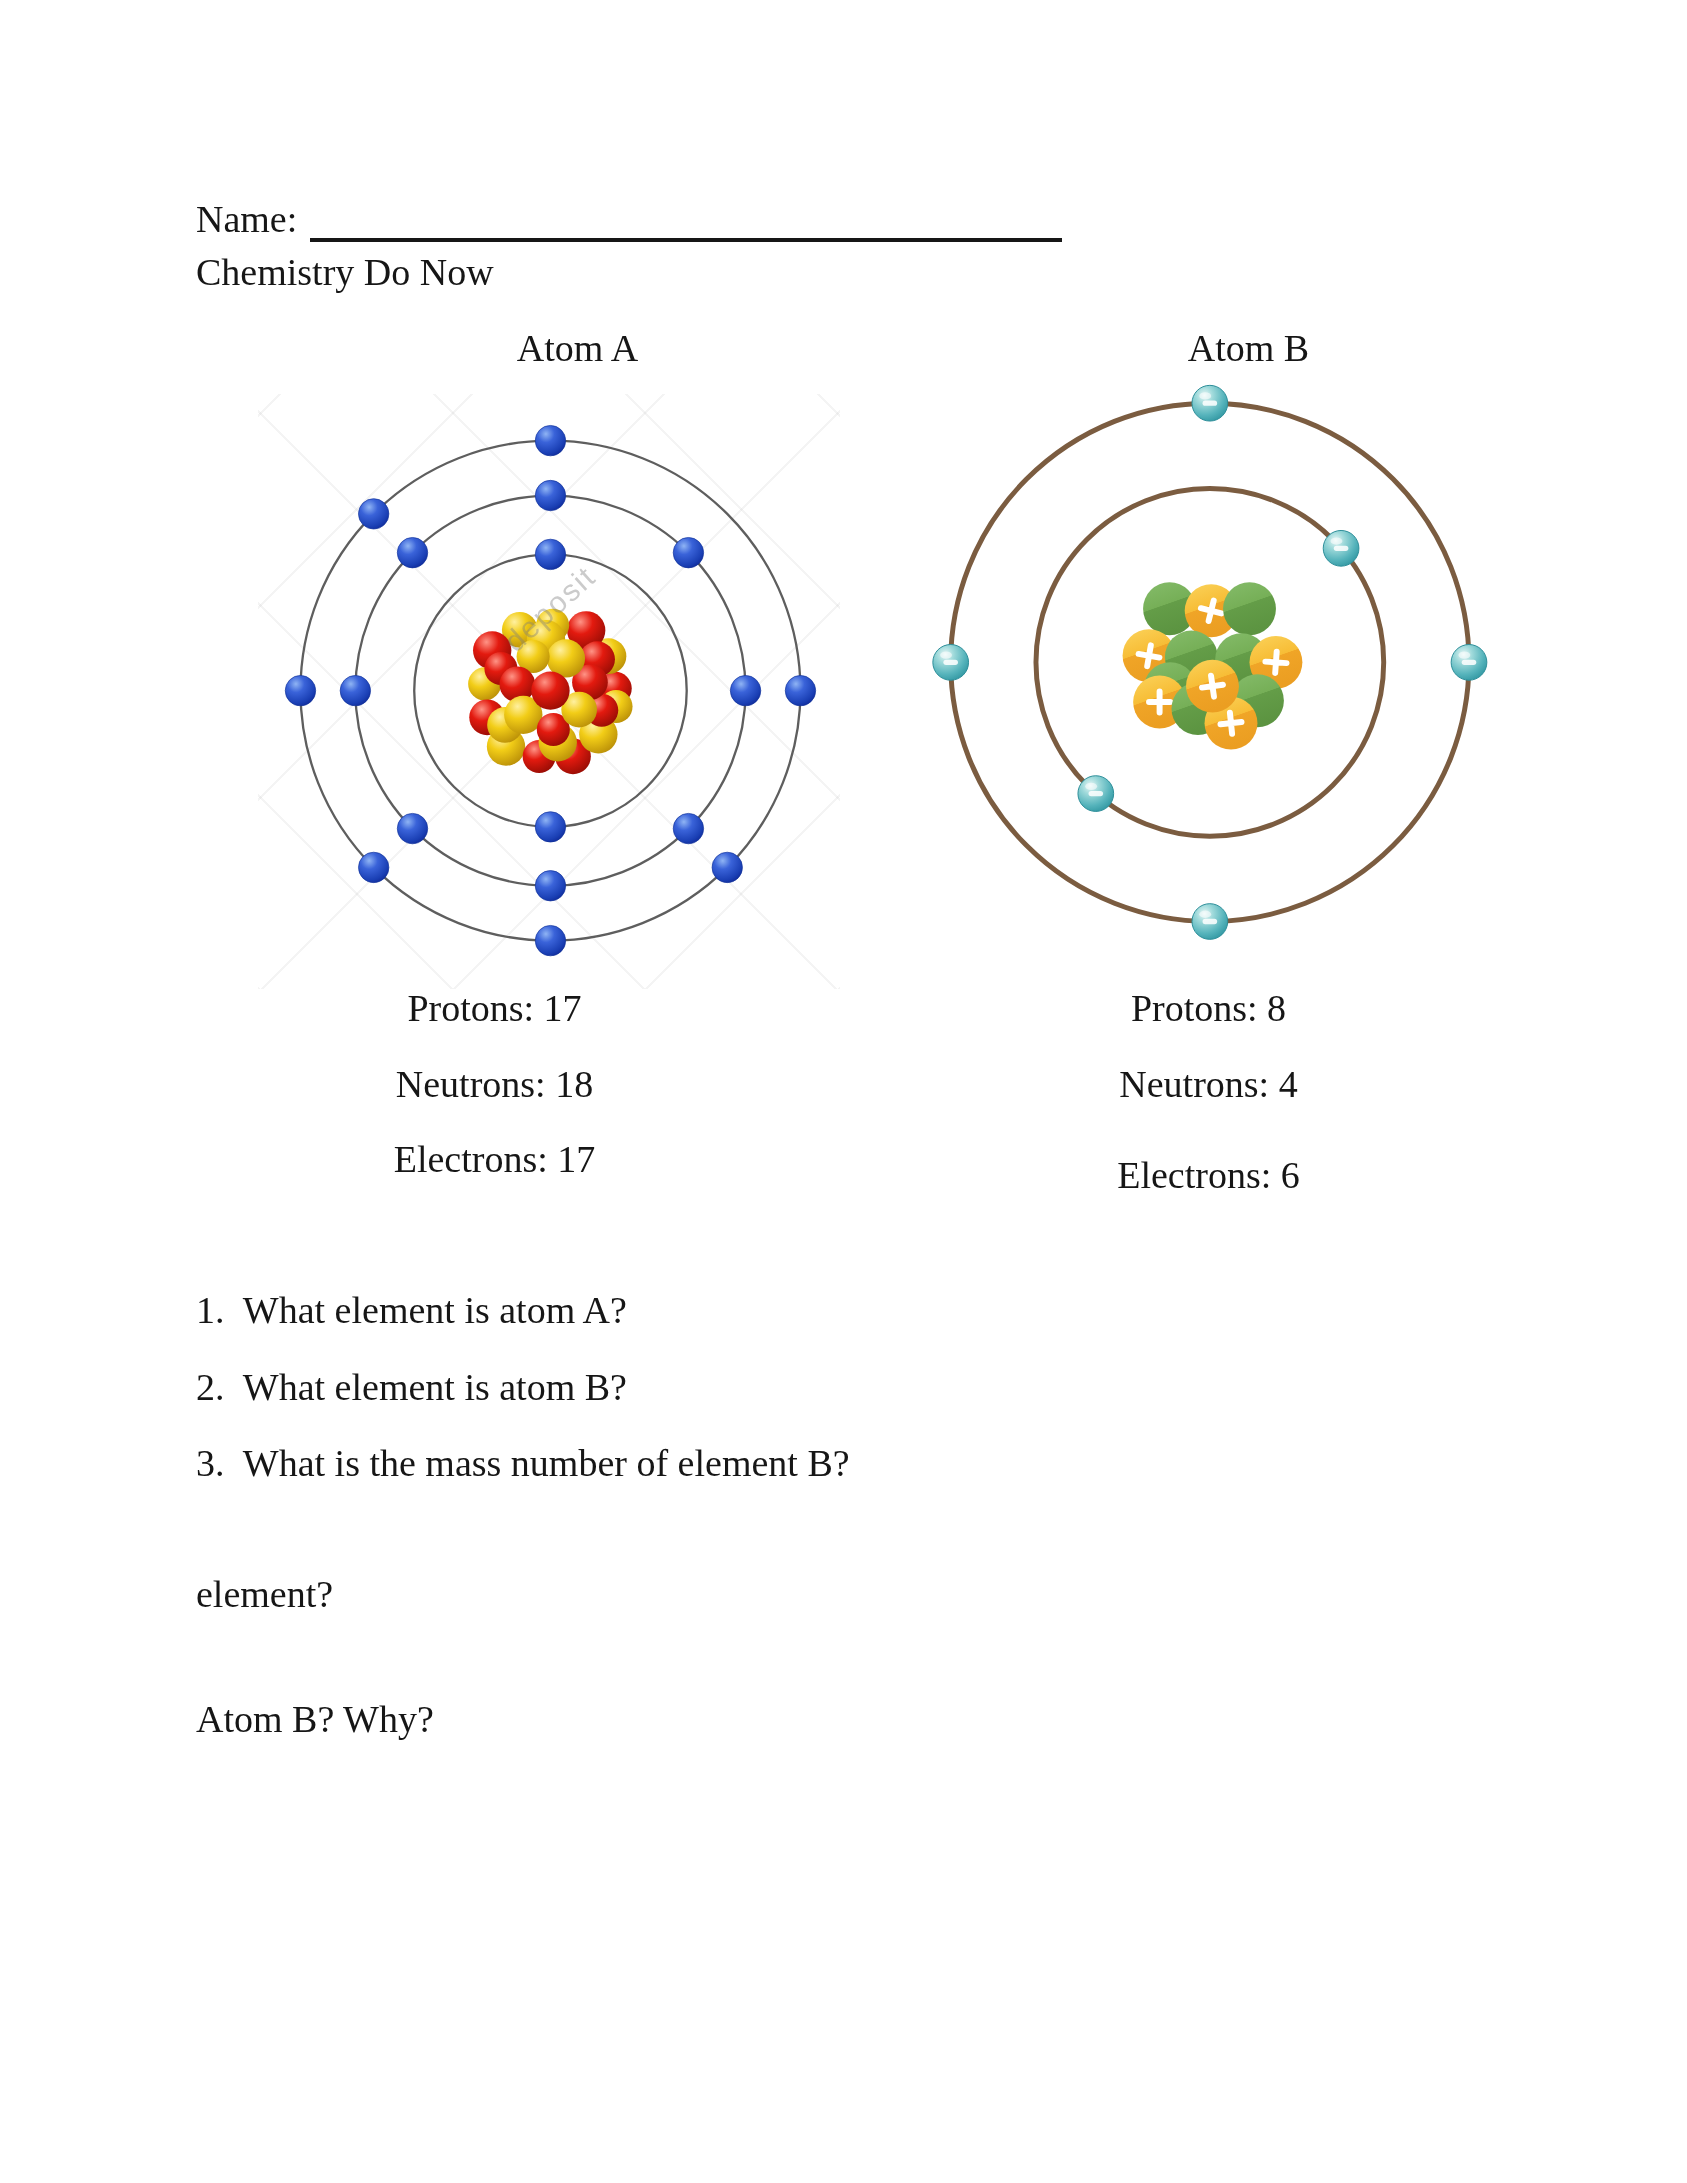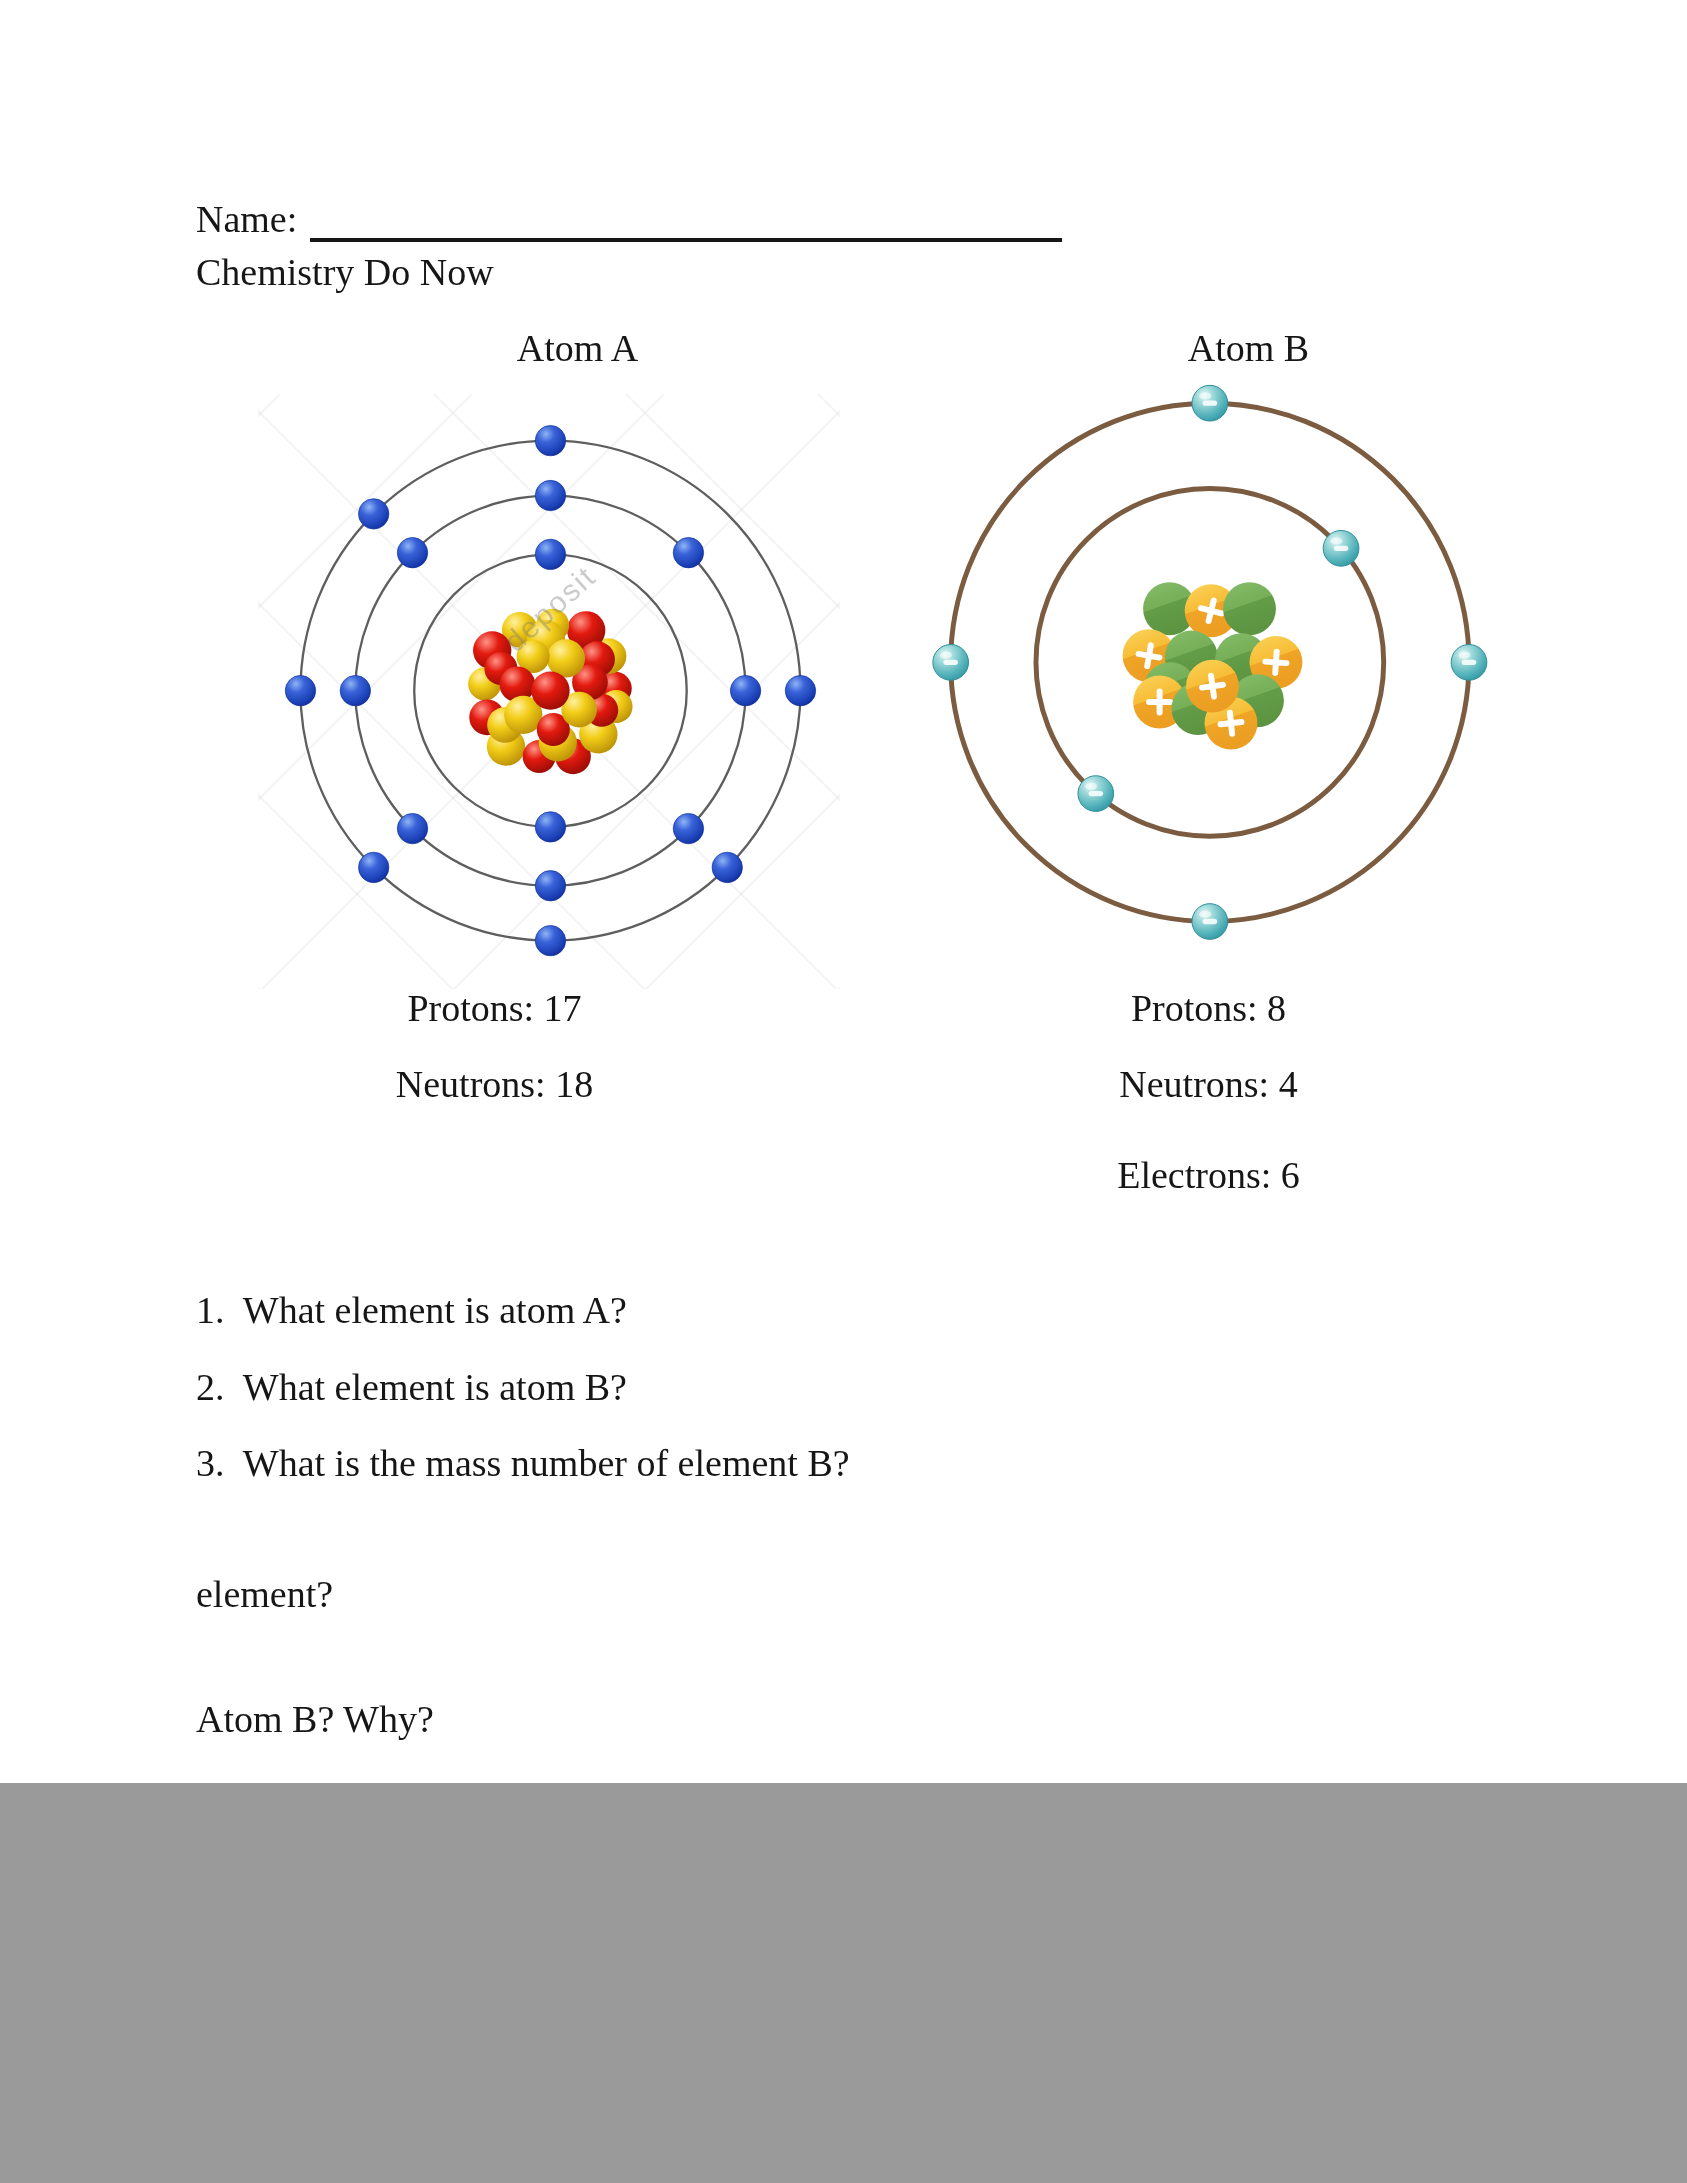--- a/index.html
+++ b/index.html
@@ -1,18 +1,18 @@
 <!DOCTYPE html>
 <html style="font-size:10.6px"><head>
 <meta charset="utf-8">
 <style>
   html,body{margin:0;padding:0;background:#9a9a9a;}
   .page{
     position:relative;
-    width:1687px;height:1783px;
+    width:1687px;height:2183px;
     background:#ffffff;
     overflow:hidden;
     font-family:"Liberation Serif","DejaVu Serif",serif;
     color:#161616;
   }
   .txt{
     position:absolute;
     font-size:38px;
     line-height:1.12;
     white-space:pre-wrap;
@@ -191,20 +191,21 @@
         <ellipse cx="50.0" cy="440.0" rx="9" ry="5.5" fill="#ffffff" opacity="0.55"></ellipse>
         <rect x="46.0" y="447.0" width="22" height="8" rx="4" fill="#ffffff" opacity="0.85"></rect>
         <circle cx="449.0" cy="843.0" r="27" fill="url(#bE)" stroke="#2d8e99" stroke-width="1.5"></circle>
         <ellipse cx="442.0" cy="832.0" rx="9" ry="5.5" fill="#ffffff" opacity="0.55"></ellipse>
         <rect x="438.0" y="839.0" width="22" height="8" rx="4" fill="#ffffff" opacity="0.85"></rect>
       </svg>
   </div>
 
   <div class="txt center" style="left:296px;top:987px;width:397px;">Protons: 17</div>
   <div class="txt center" style="left:296px;top:1063px;width:397px;">Neutrons: 18</div>
+  <div class="txt center" style="left:296px;top:1138px;width:397px;">Electrons: 17</div>
 
   <div class="txt center" style="left:1010px;top:987px;width:397px;">Protons: 8</div>
   <div class="txt center" style="left:1010px;top:1063px;width:397px;">Neutrons: 4</div>
   <div class="txt center" style="left:1010px;top:1138px;width:397px;margin-top:16px;">Electrons: 6</div>
 
   <div class="txt" style="left:196px;top:1289px;">1.  What element is atom A?</div>
   <div class="txt" style="left:196px;top:1366px;">2.  What element is atom B?</div>
   <div class="txt" style="left:196px;top:1442px;">3.  What is the mass number of element B?</div>
   <div class="txt" style="left:196px;top:1573px;">element?</div>
   <div class="txt" style="left:196px;top:1698px;">Atom B? Why?</div>

